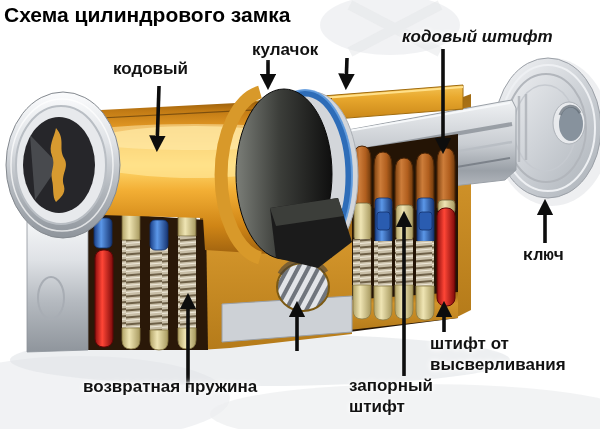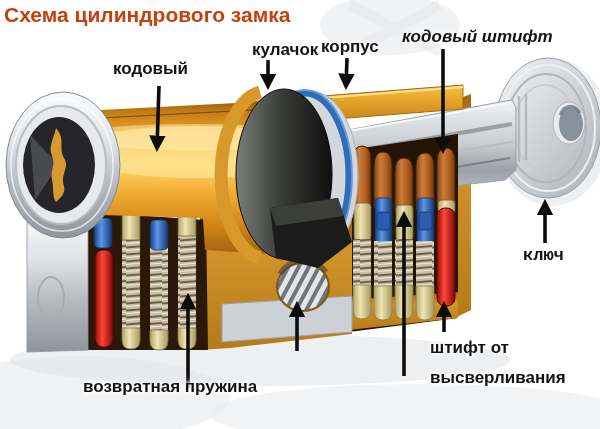--- a/index.html
+++ b/index.html
@@ -7,21 +7,21 @@
     position:relative;width:600px;height:429px;background:#ffffff;
     overflow:hidden;font-family:"Liberation Sans",sans-serif;
   }
   #stage svg{position:absolute;left:0;top:0;}
   .lbl{
     position:absolute;font-weight:bold;color:#121212;font-size:17px;line-height:21px;
     text-shadow:0 0 3px #fff,0 0 5px #fff,0 0 8px #fff;white-space:nowrap;
   }
   .lbl.wrap{white-space:normal;}
   #title{
-    position:absolute;left:4px;top:3px;font-weight:bold;color:#c2410c;font-size:21px;
+    position:absolute;left:4px;top:3px;font-weight:bold;color:#000000;font-size:21px;
     text-shadow:0 0 3px #fff,0 0 6px #fff;
   }
 </style>
 </head>
 <body>
 
 <div id="stage">
 
 <svg width="600" height="429" viewBox="0 0 600 429">
   <defs>
@@ -261,19 +261,19 @@
     <line x1="188" y1="388" x2="188" y2="297" marker-end="url(#arrw)"></line>
     <line x1="404" y1="376" x2="404" y2="215" marker-end="url(#arrw)"></line>
     <line x1="444" y1="332" x2="444" y2="305" marker-end="url(#arrw)"></line>
   </g>
 </svg>
 
   <div id="title">Схема цилиндрового замка</div>
 
   <div class="lbl" style="left:113px;top:58px;">кодовый</div>
   <div class="lbl" style="left:252px;top:39px;">кулачок</div>
-  <div class="lbl" style="left:321px;top:36px;">корпус</div>
   <div class="lbl" style="left:402px;top:26px;font-style:italic;">кодовый штифт</div>
   <div class="lbl" style="left:523px;top:245px;font-family:Liberation Mono, monospace;">ключ</div>
   <div class="lbl" style="left:83px;top:376px;">возвратная пружина</div>
-  <div class="lbl wrap" style="left:430px;top:333px;width:160px;line-height:30px;">штифт от высверливания</div>
+  <div class="lbl wrap" style="left:349px;top:375px;width:100px;">запорный штифт</div>
+  <div class="lbl wrap" style="left:430px;top:333px;width:160px;line-height:21px;">штифт от высверливания</div>
 
 </div>
 
 </body></html>

